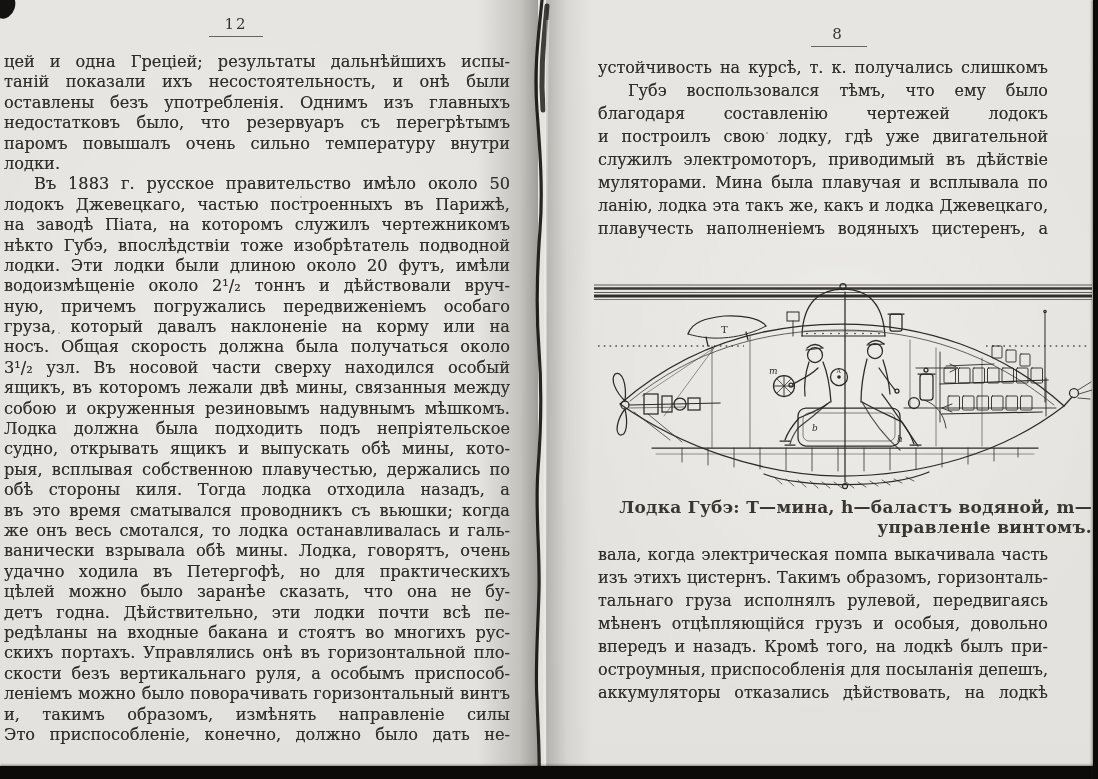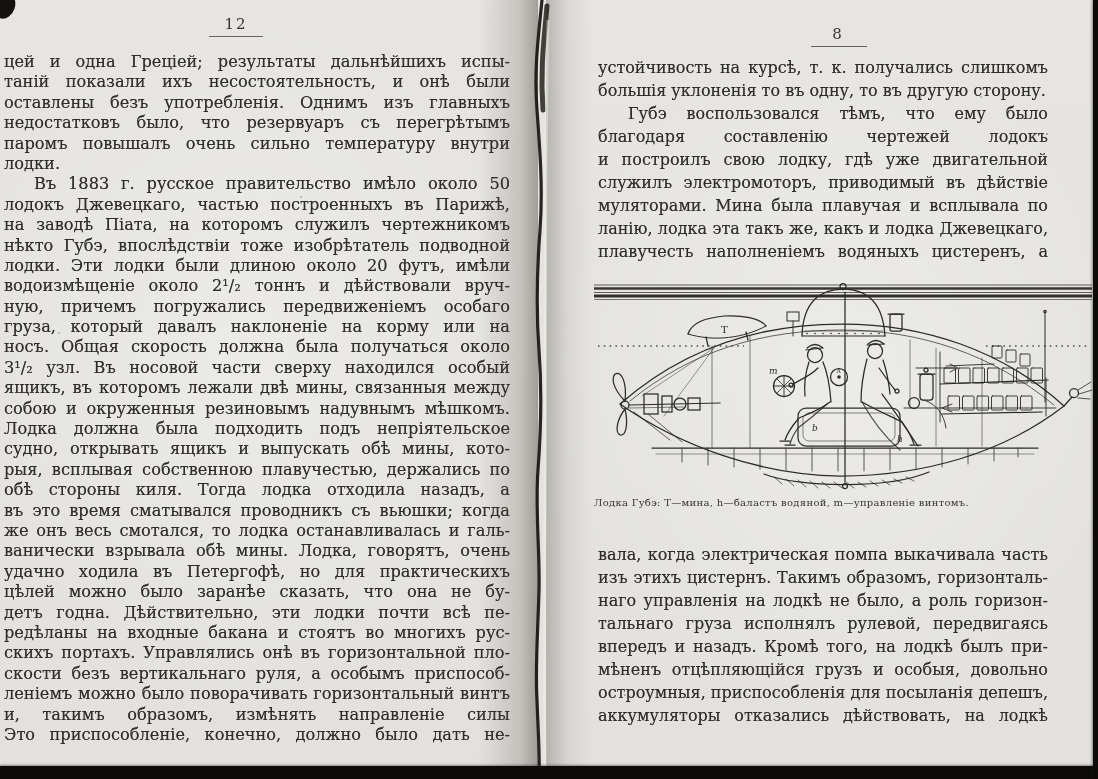--- a/index.html
+++ b/index.html
@@ -22,22 +22,22 @@
   .textblock .line.lastline { text-align-last:left; }
   .textblock .line.indent { text-indent:30px; }
   .left-block  { left:4px;  top:52px;  width:506px; font-size:16.2px; }
   .left-block .line  { height:20.4px; line-height:20.4px; }
   .rt-block    { left:598px; top:56px;  width:450px; font-size:16px; }
   .rt-block .line    { height:23px; line-height:23px; }
   .rb-block    { left:598px; top:543px; width:450px; font-size:16px; }
   .rb-block .line    { height:23px; line-height:23px; }
   #figurebox { position:absolute; left:594px; top:282px; width:498px; height:214px; }
   #figcaption {
-    position:absolute; left:594px; top:497px; width:498px; text-align:left;
-    font-size:10px; font-weight:normal; color:#39362f; letter-spacing:0.3px;
+    position:absolute; left:594px; top:497px; width:498px; text-align:right;
+    font-size:17px; font-weight:bold; color:#39362f; letter-spacing:0.3px;
   }
   .gut-sh-l { position:absolute; left:478px; top:0; width:60px; height:779px;
     background:linear-gradient(to right, rgba(72,65,56,0), rgba(72,65,56,0.20) 70%, rgba(38,34,28,0.36)); }
   .gut-sh-r { position:absolute; left:546px; top:0; width:46px; height:779px;
     background:linear-gradient(to right, rgba(60,55,48,0.28), rgba(60,55,48,0.08) 45%, rgba(60,55,48,0)); }
   #gutter-svg, #speckles { position:absolute; left:0; top:0; pointer-events:none; }
   .strip-bottom { position:absolute; left:0; top:766px; width:1098px; height:13px; background:#0c0b0a;
     box-shadow:0 -1.5px 2px rgba(30,28,24,0.45); }
   .strip-right  { position:absolute; left:1093px; top:0; width:5px; height:779px; background:#0c0b0a;
     box-shadow:-1.5px 0 2px rgba(30,28,24,0.35); }
@@ -95,21 +95,20 @@
         <div class="line">и, такимъ образомъ, измѣнять направленіе силы движенія.</div>
         <div class="line">Это приспособленіе, конечно, должно было дать не-</div>
       </div>
   </div>
 
   <div>
     <div class="pagenum" style="left:810px; top:25px;">8</div>
     <div class="pagerule" style="left:811px; top:46px; width:56px;"></div>
     <div class="textblock rt-block">
         <div class="line">устойчивость на курсѣ, т. к. получались слишкомъ</div>
-        <div class="line lastline">большія уклоненія то въ одну, то въ другую сторону.</div>
         <div class="line indent">Губэ воспользовался тѣмъ, что ему было извѣстно,</div>
         <div class="line">благодаря составленію чертежей лодокъ Джевецкаго</div>
         <div class="line">и построилъ свою лодку, гдѣ уже двигательной силой</div>
         <div class="line">служилъ электромоторъ, приводимый въ дѣйствіе акку-</div>
         <div class="line">муляторами. Мина была плавучая и всплывала по же-</div>
         <div class="line">ланію, лодка эта такъ же, какъ и лодка Джевецкаго,</div>
         <div class="line">плавучесть наполненіемъ водяныхъ цистеренъ, а всплы-</div>
       </div>
 
     <div id="figurebox">
@@ -297,24 +296,23 @@
         <text x="303" y="160" font-size="9" font-style="italic">h</text>
         <text x="175" y="92" font-size="9" font-style="italic">m</text>
         <text x="242.5" y="91" font-size="6">A</text>
       </svg>
     </div>
     <div id="figcaption">Лодка Губэ: Т—мина, h—баластъ водяной, m—управленіе винтомъ.</div>
 
     <div class="textblock rb-block">
         <div class="line">вала, когда электрическая помпа выкачивала часть воды</div>
         <div class="line">изъ этихъ цистернъ. Такимъ образомъ, горизонталь-</div>
-        <div class="line">наго управленія на лодкѣ не было, а роль горизон-</div>
         <div class="line">тальнаго груза исполнялъ рулевой, передвигаясь самъ</div>
+        <div class="line">мѣненъ отцѣпляющійся грузъ и особыя, довольно</div>
         <div class="line">впередъ и назадъ. Кромѣ того, на лодкѣ былъ при-</div>
-        <div class="line">мѣненъ отцѣпляющійся грузъ и особыя, довольно</div>
         <div class="line">остроумныя, приспособленія для посыланія депешъ, въ</div>
         <div class="line">аккумуляторы отказались дѣйствовать, на лодкѣ имѣ-</div>
       </div>
   </div>
 
   <div class="gut-sh-l"></div>
   <div class="gut-sh-r"></div>
   <svg id="gutter-svg" width="1098" height="779">
     <path d="M 547,6 C 544,40 540,70 543,110" stroke="#17150f" stroke-width="5" fill="none" opacity=".8" stroke-linecap="round"></path>
     <path d="M 542,0 C 538,40 534,70 537,110 C 540,150 543,190 540,230 C 537,270 536,310 539,350 C 542,390 541,430 538,470 C 535,510 540,550 539,590 C 538,630 535,668 537,700 C 538,730 540,755 539,779" stroke="#17150f" stroke-width="3.2" fill="none" opacity=".92" stroke-linecap="round"></path>

